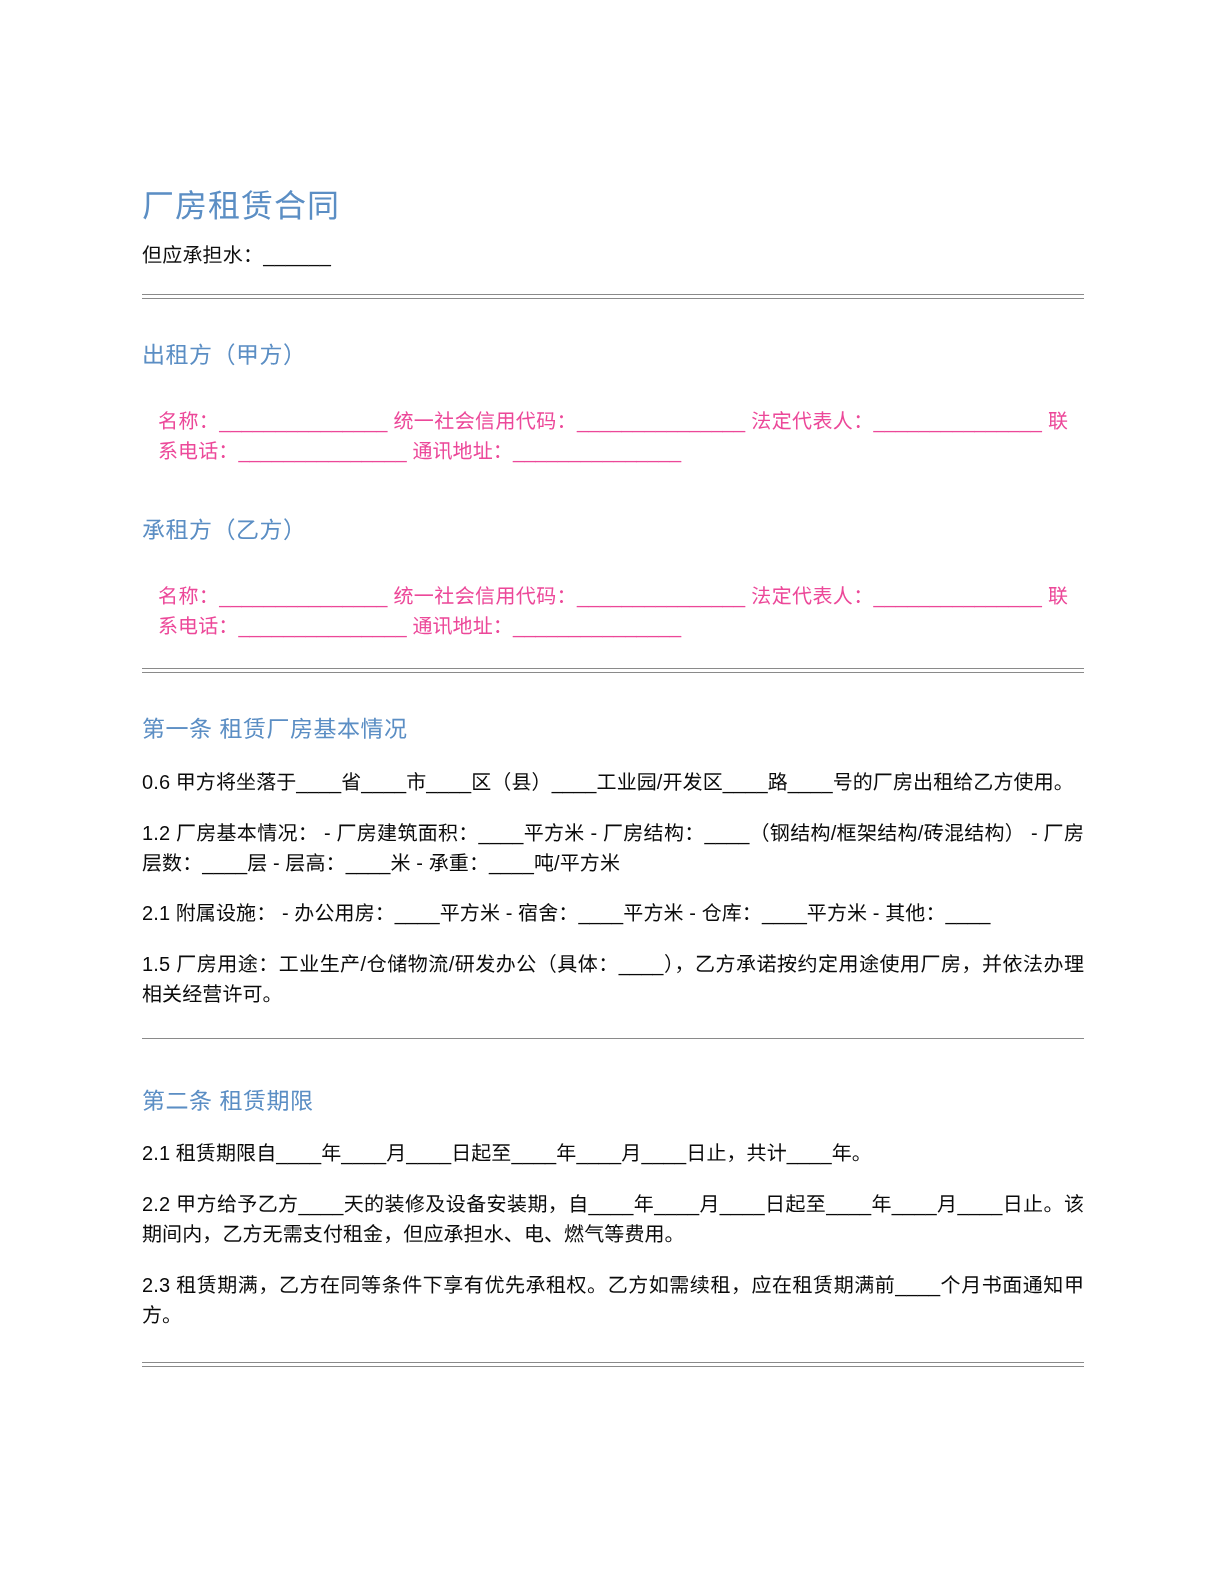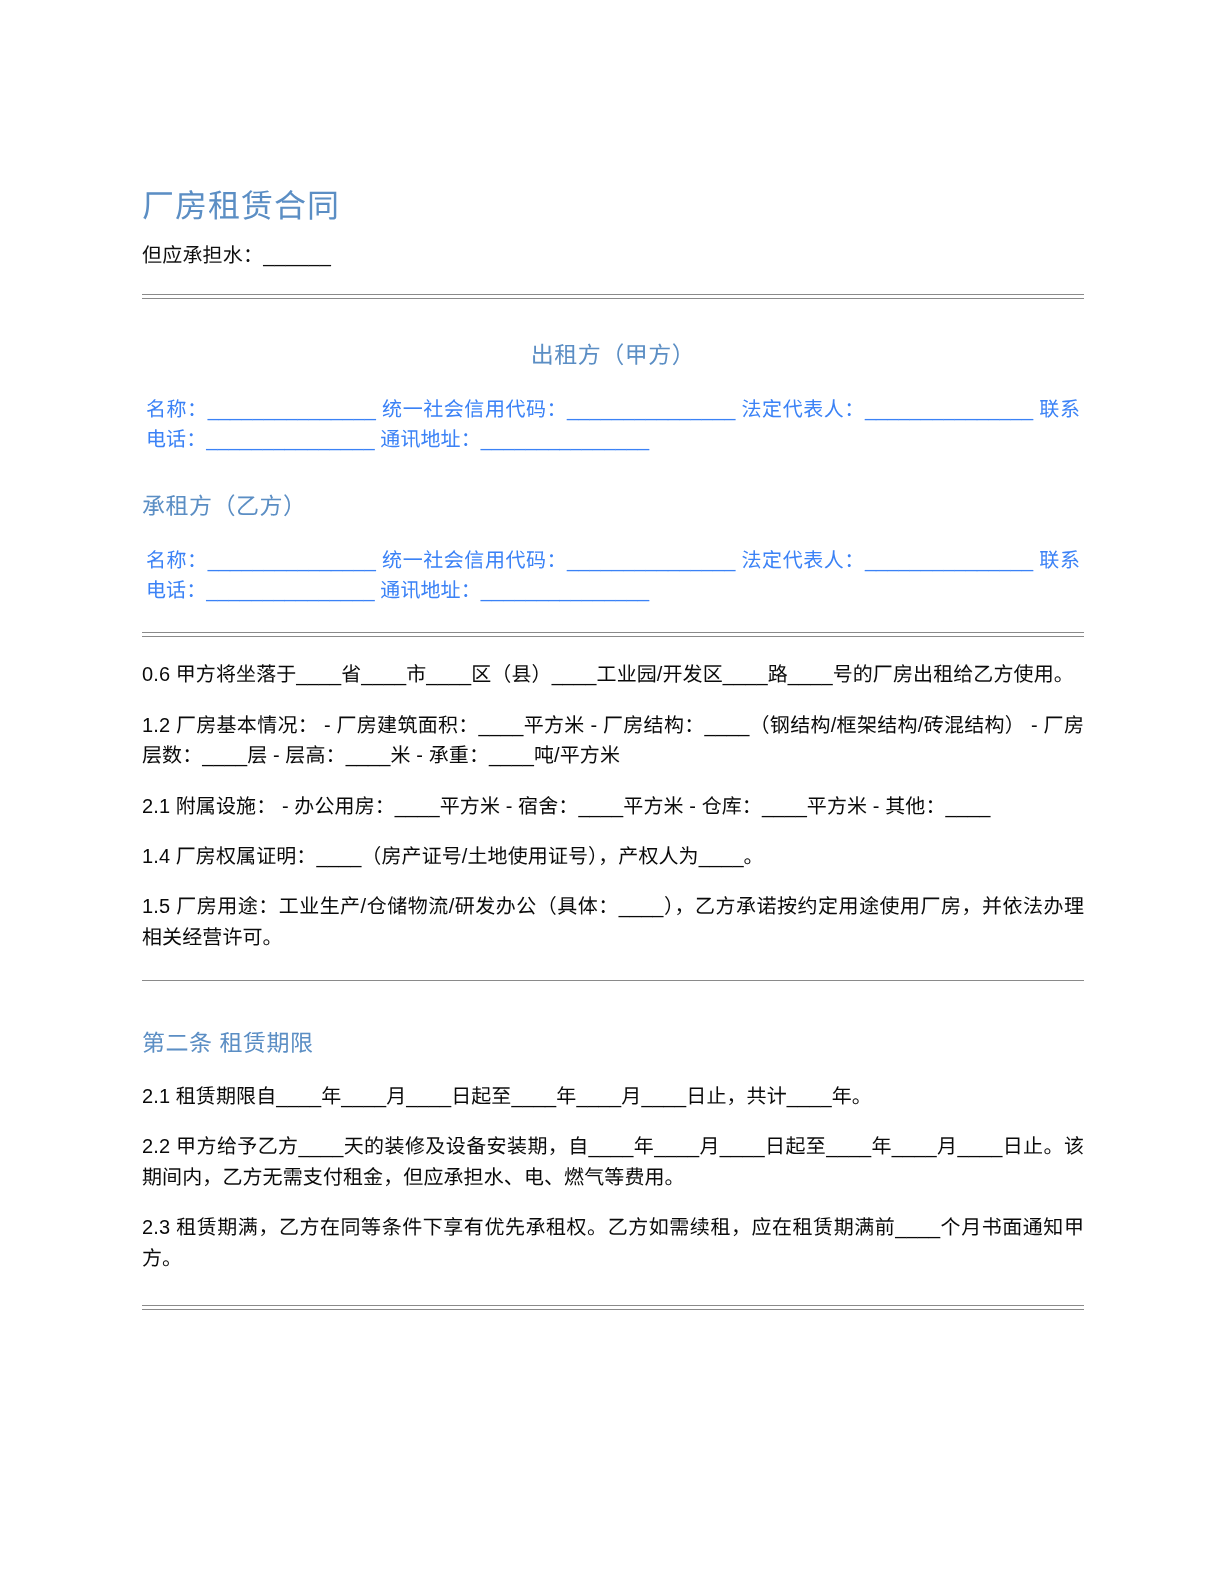--- a/index.html
+++ b/index.html
@@ -73,21 +73,21 @@
 
   
   .party-heading {
     font-size: 23px;
     line-height: 1.3;
     font-weight: 400;
     color: #5b8ec4;
     margin: 0;
     letter-spacing: 0.5px;
   }
-  .h-party-1 { padding-top: 42px; text-align: center; }
+  .h-party-1 { padding-top: 42px; }
   .h-party-2 { padding-top: 33px; }
 
   .article-heading {
     font-size: 23px;
     line-height: 1.3;
     font-weight: 400;
     color: #5b8ec4;
     margin: 0;
     letter-spacing: 0.5px;
   }
@@ -103,22 +103,22 @@
     padding-top: 20px;
     text-align: justify;
     text-justify: inter-ideograph;
     letter-spacing: 0.1px;
     word-break: break-all;
   }
   .para-first { padding-top: 22px; }
   .party-fields {
     font-size: 20px;
     line-height: 1.52;
-    color: #3b82f6;
-    margin: 4px;
+    color: #ec4899;
+    margin: 16px;
     padding-top: 19px;
     text-align: justify;
     text-justify: inter-ideograph;
     letter-spacing: 0.1px;
     word-break: break-all;
   }
 </style>
 </head>
 <body>
 
@@ -136,25 +136,25 @@
     <h2 class="party-heading h-party-1">出租方（甲方）</h2>
     <p class="party-fields">名称：_______________ 统一社会信用代码：_______________ 法定代表人：_______________ 联系电话：_______________ 通讯地址：_______________</p>
 
     <h2 class="party-heading h-party-2">承租方（乙方）</h2>
     <p class="party-fields">名称：_______________ 统一社会信用代码：_______________ 法定代表人：_______________ 联系电话：_______________ 通讯地址：_______________</p>
 
     <div class="rule-wrap-parties">
       <hr class="rule rule-double">
     </div>
 
+    <h2 class="article-heading h-article-1">第一条 租赁厂房基本情况</h2>
 
     <p class="para para-first">0.6 甲方将坐落于____省____市____区（县）____工业园/开发区____路____号的厂房出租给乙方使用。</p>
     <p class="para">1.2 厂房基本情况： - 厂房建筑面积：____平方米 - 厂房结构：____（钢结构/框架结构/砖混结构） - 厂房层数：____层 - 层高：____米 - 承重：____吨/平方米</p>
     <p class="para">2.1 附属设施： - 办公用房：____平方米 - 宿舍：____平方米 - 仓库：____平方米 - 其他：____</p>
-    <p class="para">1.4 厂房权属证明：____（房产证号/土地使用证号），产权人为____。</p>
     <p class="para">1.5 厂房用途：工业生产/仓储物流/研发办公（具体：____），乙方承诺按约定用途使用厂房，并依法办理相关经营许可。</p>
 
     <div class="rule-wrap-art1">
       <hr class="rule rule-single">
     </div>
 
     <h2 class="article-heading h-article-2">第二条 租赁期限</h2>
 
     <p class="para para-first">2.1 租赁期限自____年____月____日起至____年____月____日止，共计____年。</p>
     <p class="para">2.2 甲方给予乙方____天的装修及设备安装期，自____年____月____日起至____年____月____日止。该期间内，乙方无需支付租金，但应承担水、电、燃气等费用。</p>

